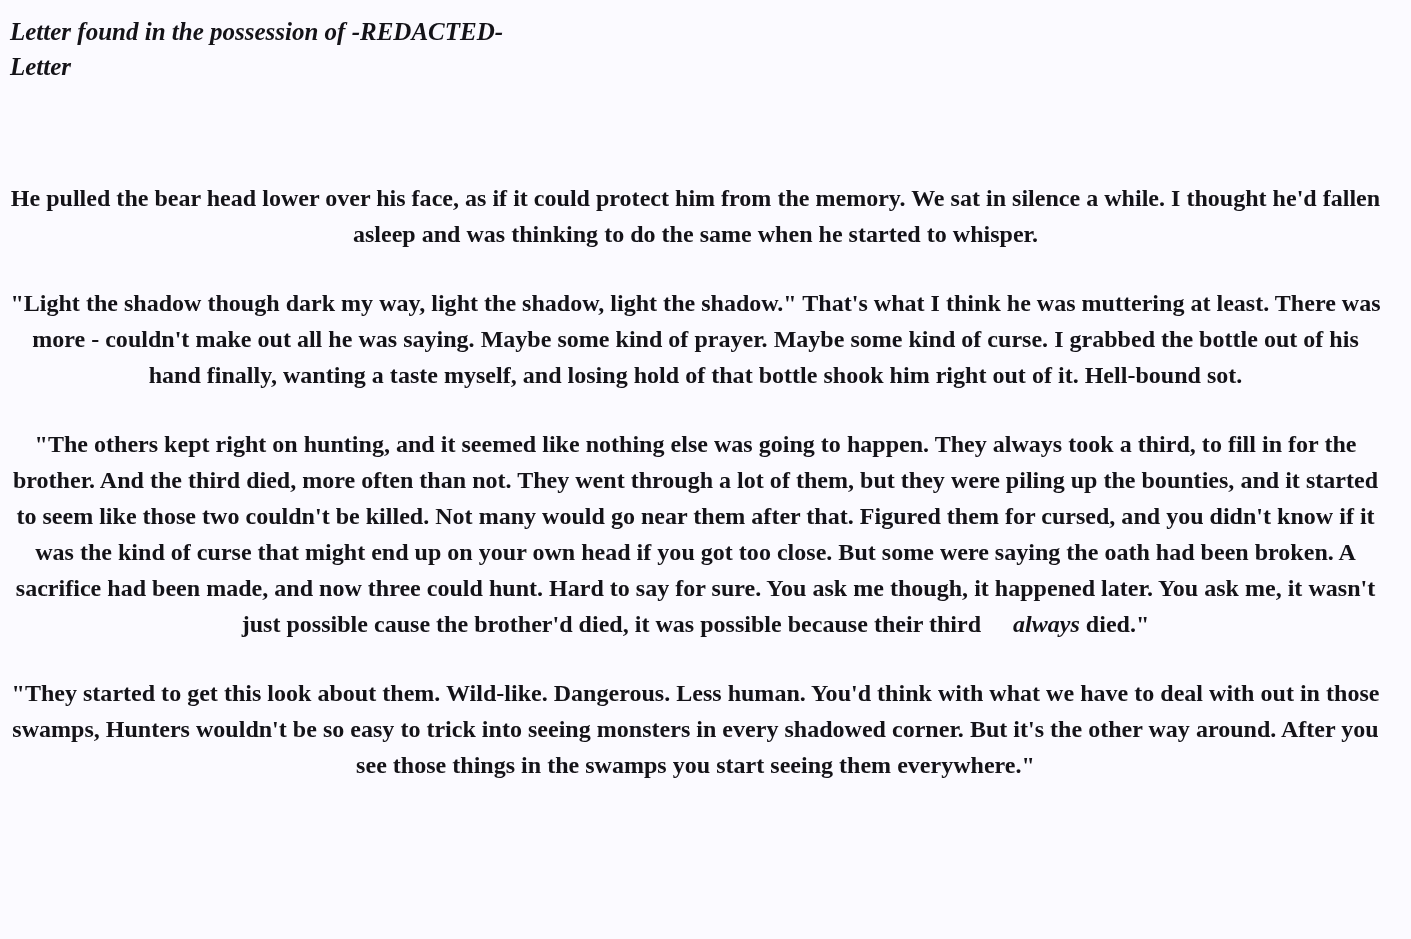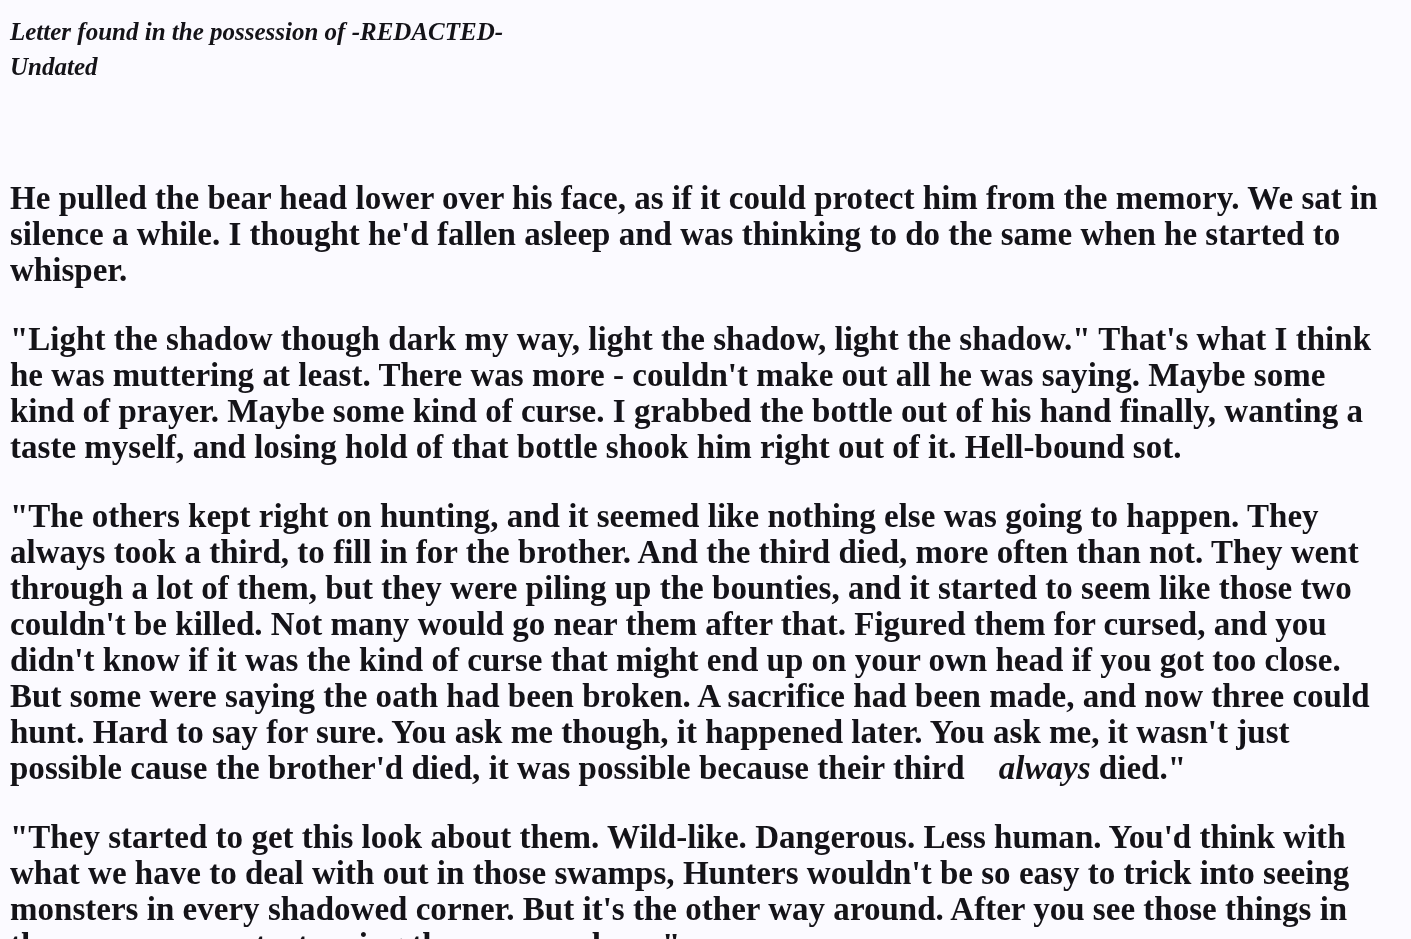--- a/index.html
+++ b/index.html
@@ -26,42 +26,42 @@
     line-height: 35px;
     margin-bottom: 0;
   }
   .header div {
     white-space: nowrap;
   }
   .body-block {
     margin-top: 96px;
   }
   p.para {
-    font-size: 33px;
+    font-size: 24px;
     line-height: 36px;
     margin: 0 0 33px 0;
-    text-align: left;
+    text-align: center;
     letter-spacing: 0.02px;
   }
   p.para:last-child {
     margin-bottom: 0;
   }
   .em {
     font-style: italic;
     margin-left: 26px;
   }
 </style>
 </head>
 <body>
 
 <div class="page">
 
   <div class="header">
     <div>Letter found in the possession of -REDACTED-</div>
-    <div>Undated</div>
+    <div>Letter</div>
   </div>
 
   <div class="body-block">
     <p class="para">He pulled the bear head lower over his face, as if it could protect him from the memory. We sat in silence a while. I thought he'd fallen asleep and was thinking to do the same when he started to whisper.</p>
     <p class="para">"Light the shadow though dark my way, light the shadow, light the shadow." That's what I think he was muttering at least. There was more - couldn't make out all he was saying. Maybe some kind of prayer. Maybe some kind of curse. I grabbed the bottle out of his hand finally, wanting a taste myself, and losing hold of that bottle shook him right out of it. Hell-bound sot.</p>
     <p class="para"><span>"The others kept right on hunting, and it seemed like nothing else was going to happen. They always took a third, to fill in for the brother. And the third died, more often than not. They went through a lot of them, but they were piling up the bounties, and it started to seem like those two couldn't be killed. Not many would go near them after that. Figured them for cursed, and you didn't know if it was the kind of curse that might end up on your own head if you got too close. But some were saying the oath had been broken. A sacrifice had been made, and now three could hunt. Hard to say for sure. You ask me though, it happened later. You ask me, it wasn't just possible cause the brother'd died, it was possible because their third </span><span class="em">always</span><span> died."</span></p>
     <p class="para">"They started to get this look about them. Wild-like. Dangerous. Less human. You'd think with what we have to deal with out in those swamps, Hunters wouldn't be so easy to trick into seeing monsters in every shadowed corner. But it's the other way around. After you see those things in the swamps you start seeing them everywhere."</p>
   </div>
 
 </div>

